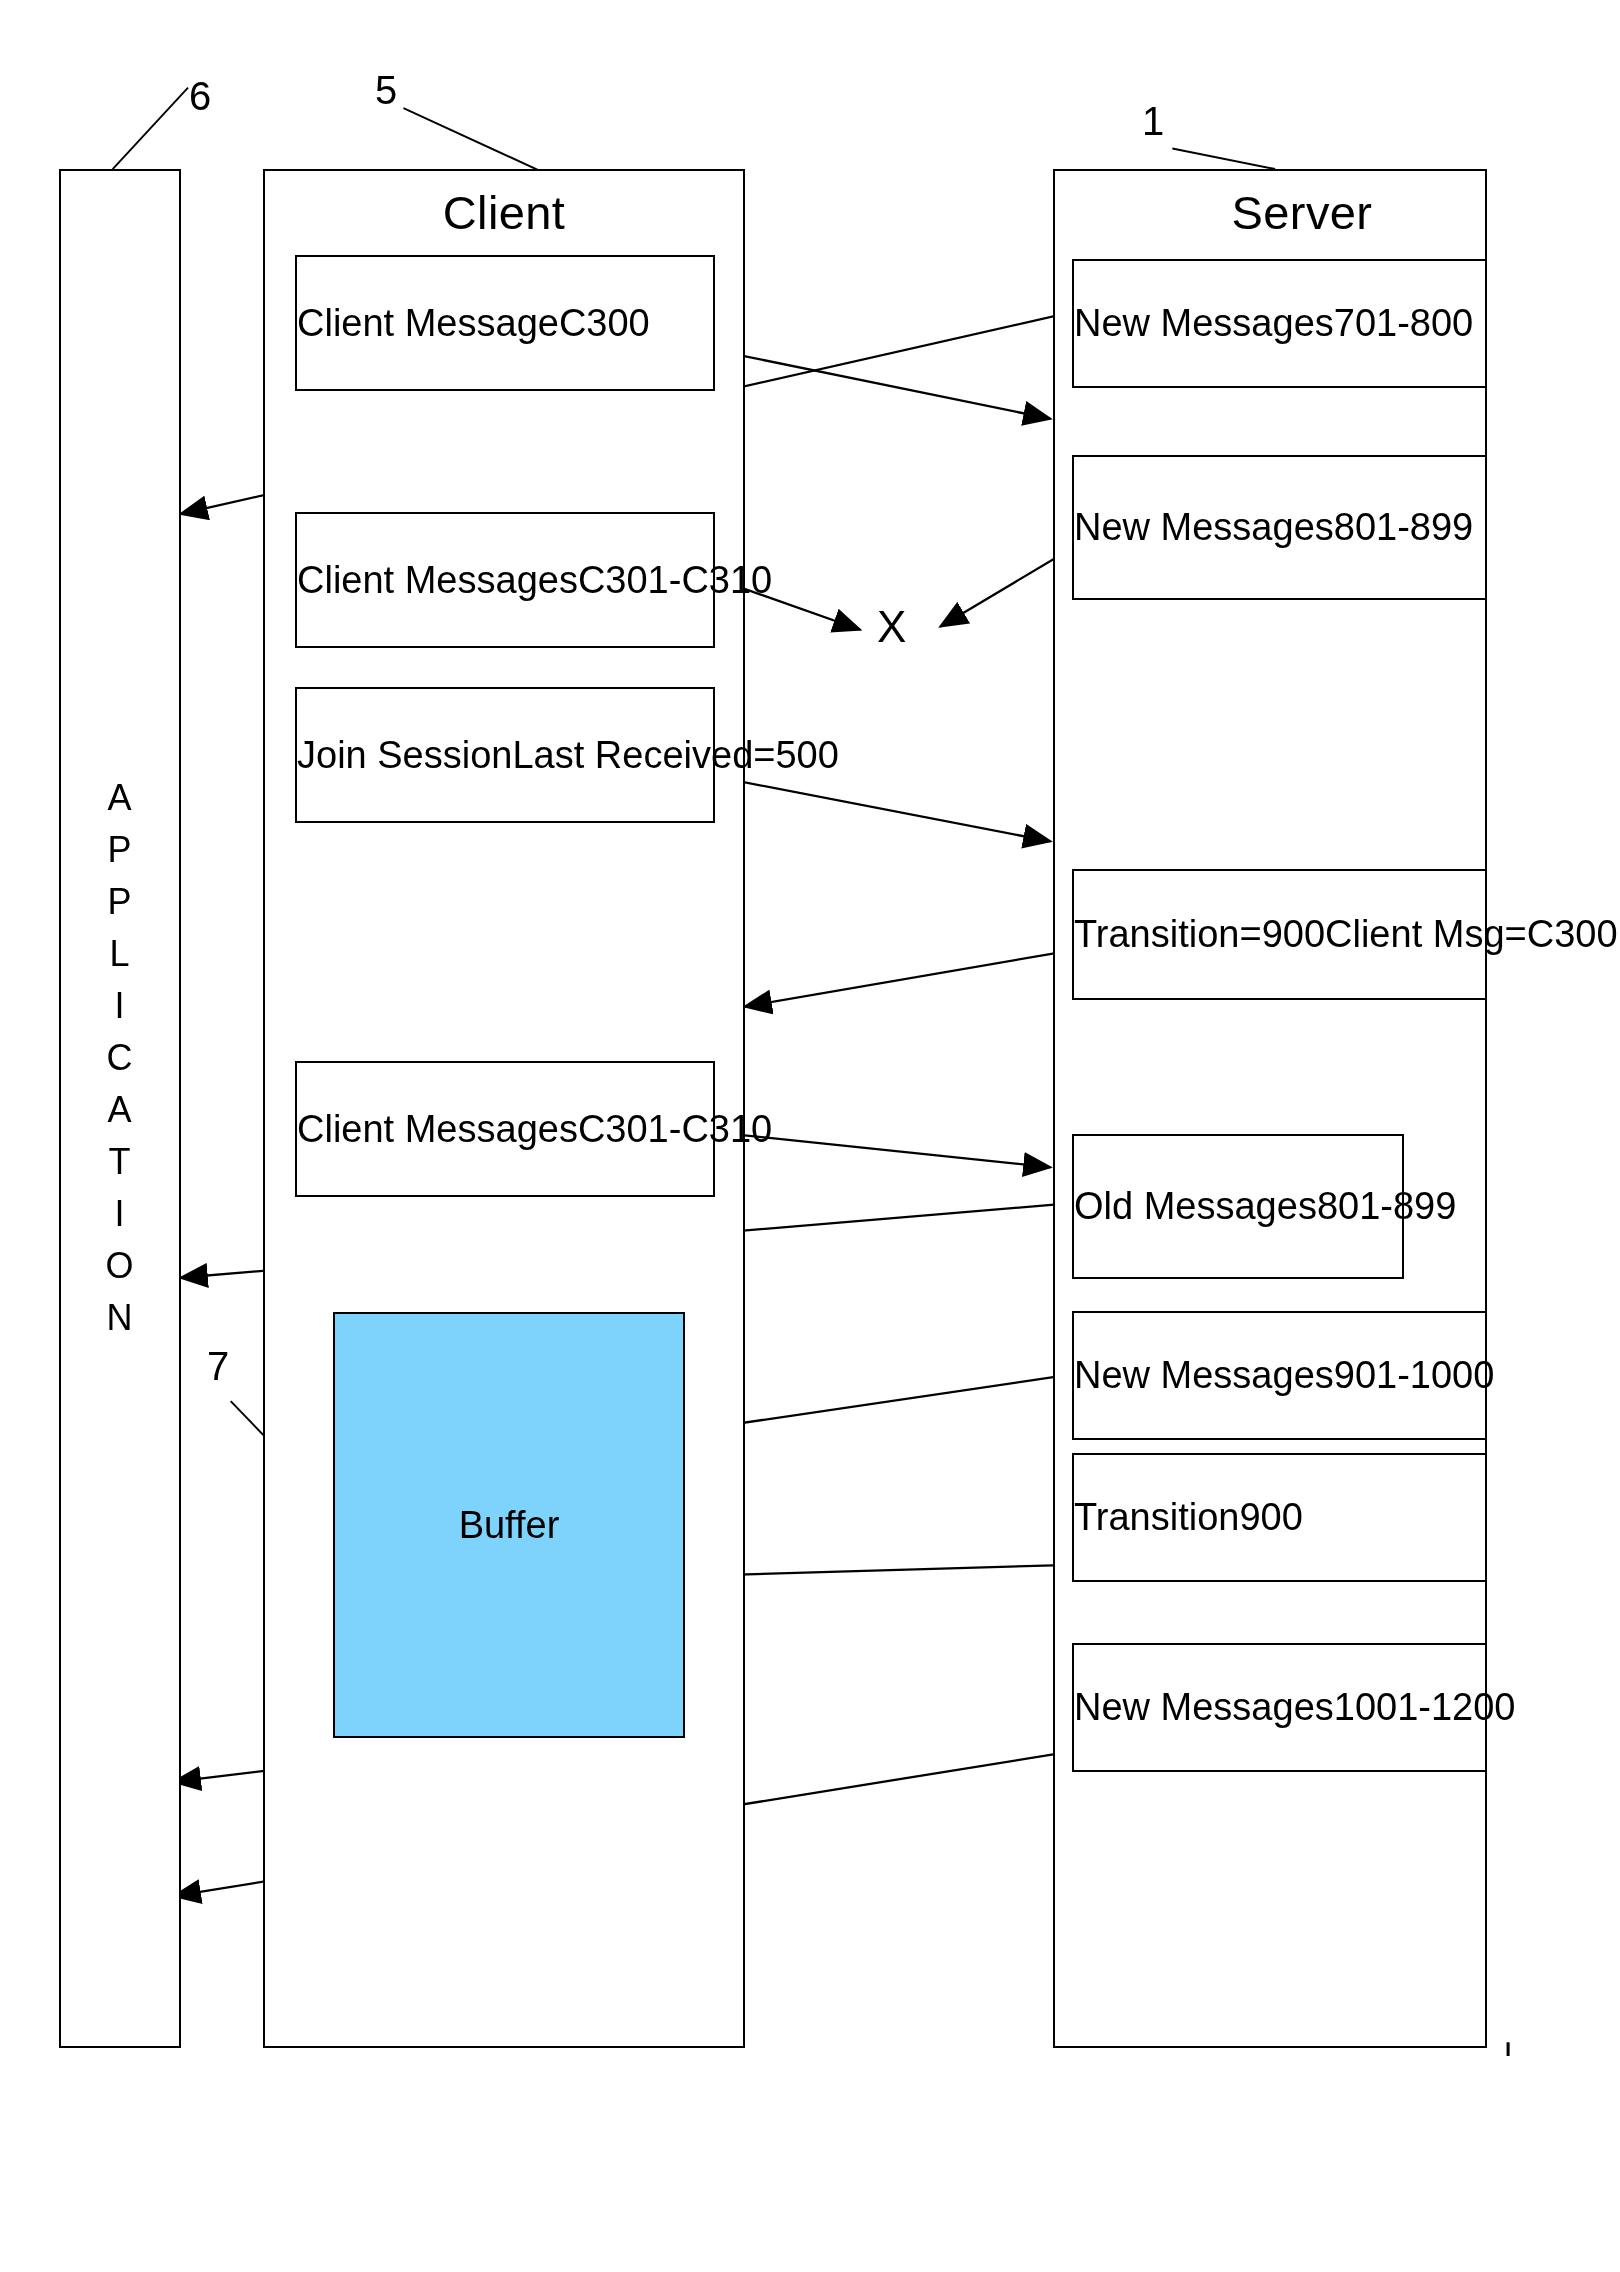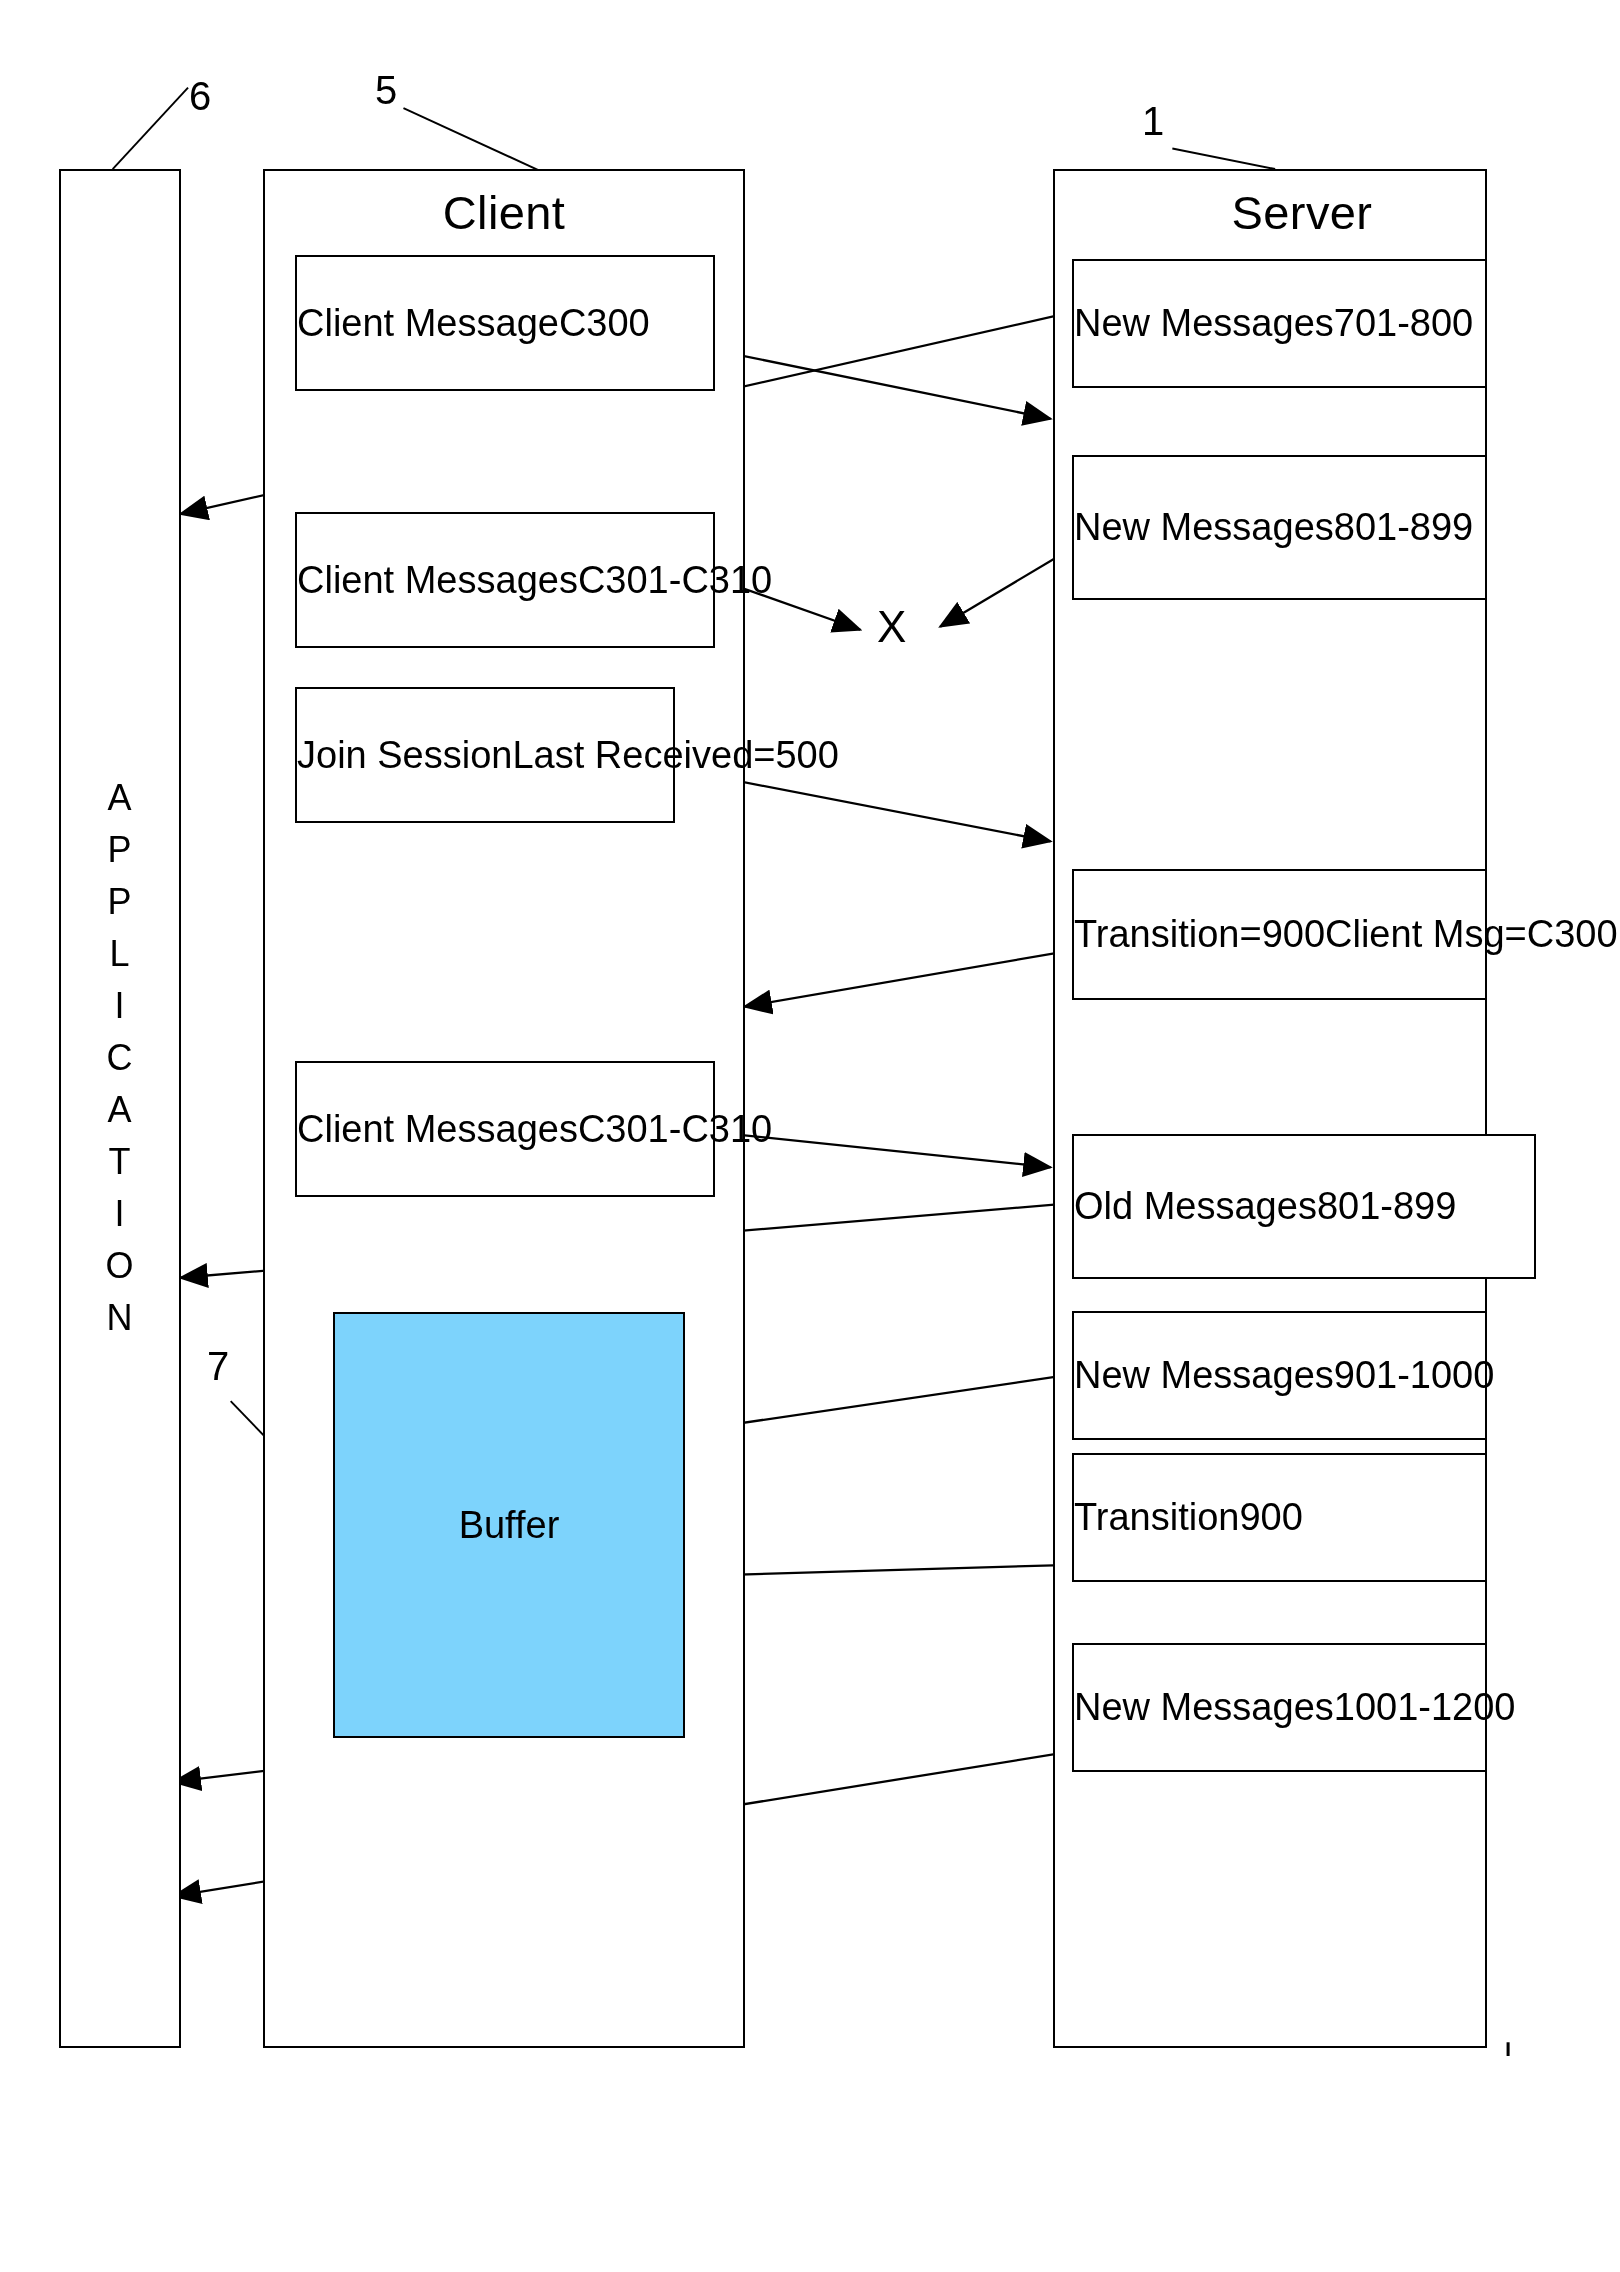--- a/index.html
+++ b/index.html
@@ -166,21 +166,21 @@
   <div class="msgbox" style="left:295px; top:255px; width:420px; height:136px;">
     <span class="l1">Client Message</span>
     <span class="l2">C300</span>
   </div>
 
   <div class="msgbox" style="left:295px; top:512px; width:420px; height:136px;">
     <span class="l1">Client Messages</span>
     <span class="l2">C301-C310</span>
   </div>
 
-  <div class="msgbox" style="left:295px; top:687px; width:380px; height:136px;">
+  <div class="msgbox" style="left:295px; top:687px; width:420px; height:136px;">
     <span class="l1">Join Session</span>
     <span class="l2">Last Received=500</span>
   </div>
 
   <div class="msgbox" style="left:295px; top:1061px; width:420px; height:136px;">
     <span class="l1">Client Messages</span>
     <span class="l2">C301-C310</span>
   </div>
 
   <div class="bufferbox" style="left:333px; top:1312px; width:352px; height:426px;">
@@ -199,21 +199,21 @@
   <div class="msgbox" style="left:1072px; top:455px; width:415px; height:145px;">
     <span class="l1">New Messages</span>
     <span class="l2">801-899</span>
   </div>
 
   <div class="msgbox" style="left:1072px; top:869px; width:415px; height:131px;">
     <span class="l1">Transition=900</span>
     <span class="l2">Client Msg=C300</span>
   </div>
 
-  <div class="msgbox" style="left:1072px; top:1134px; width:464px; height:145px;">
+  <div class="msgbox" style="left:1072px; top:1134px; width:332px; height:145px;">
     <span class="l1">Old Messages</span>
     <span class="l2">801-899</span>
   </div>
 
   <div class="msgbox" style="left:1072px; top:1311px; width:415px; height:129px;">
     <span class="l1">New Messages</span>
     <span class="l2">901-1000</span>
   </div>
 
   <div class="msgbox" style="left:1072px; top:1453px; width:415px; height:129px;">

